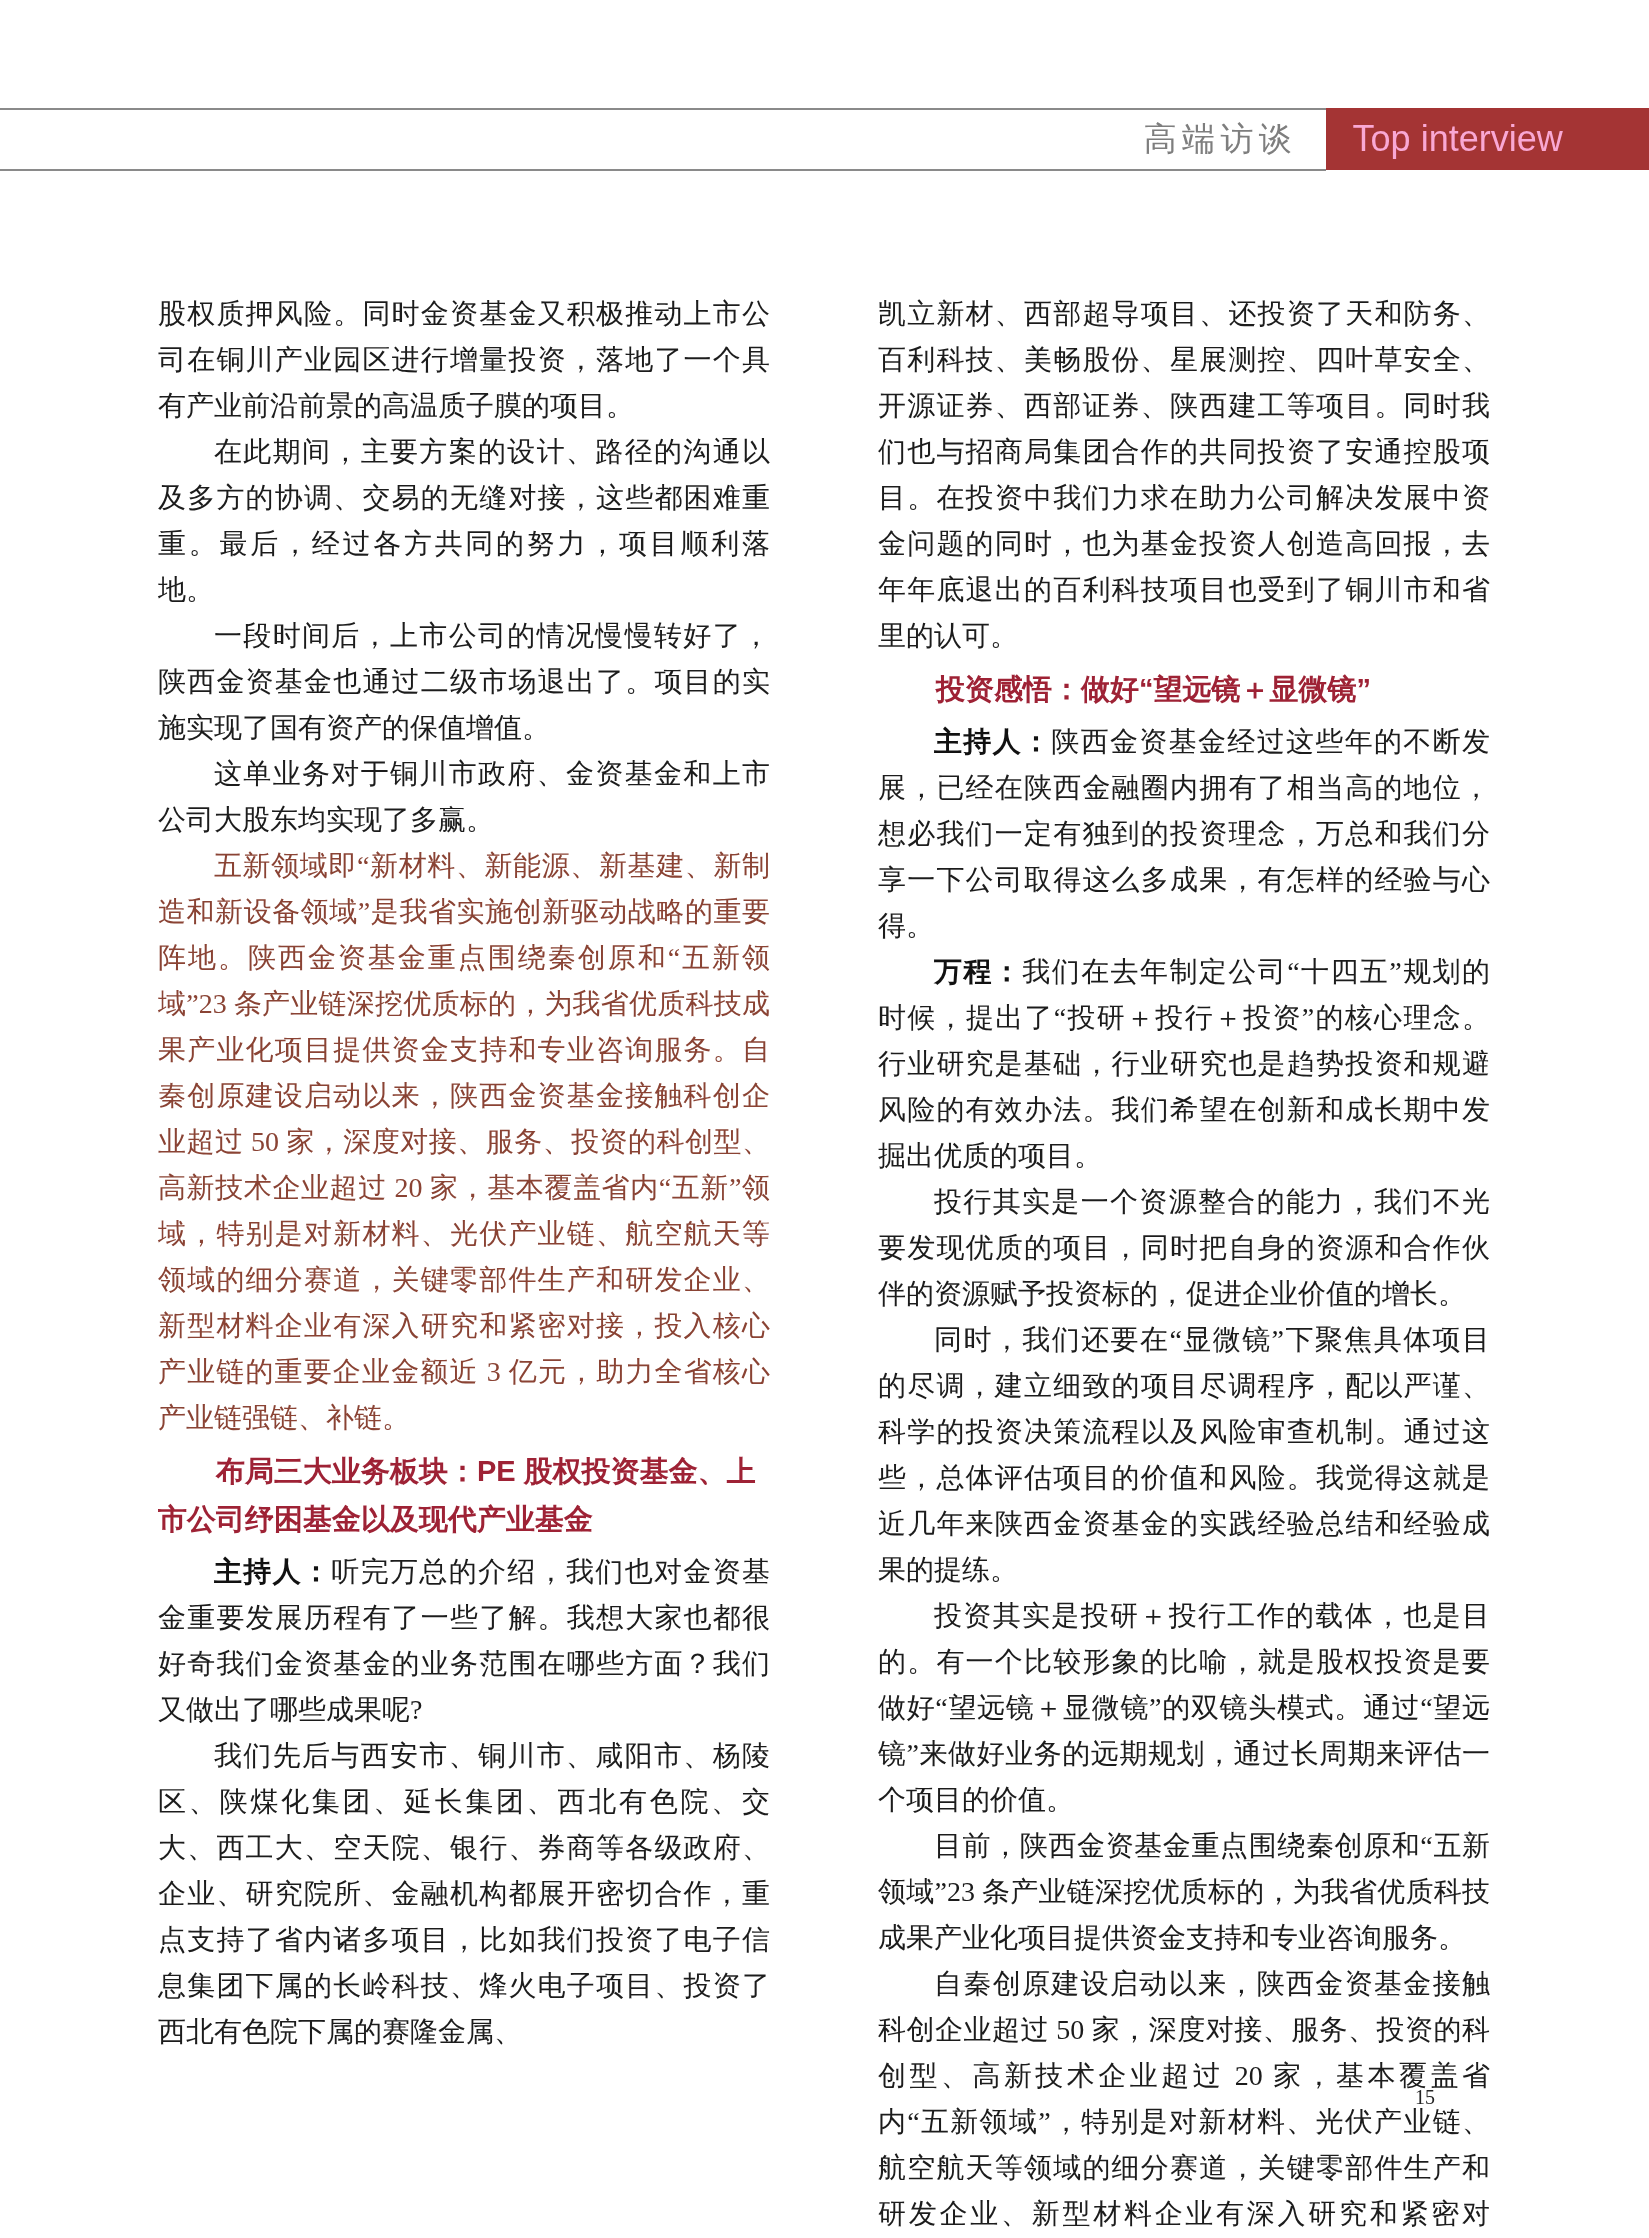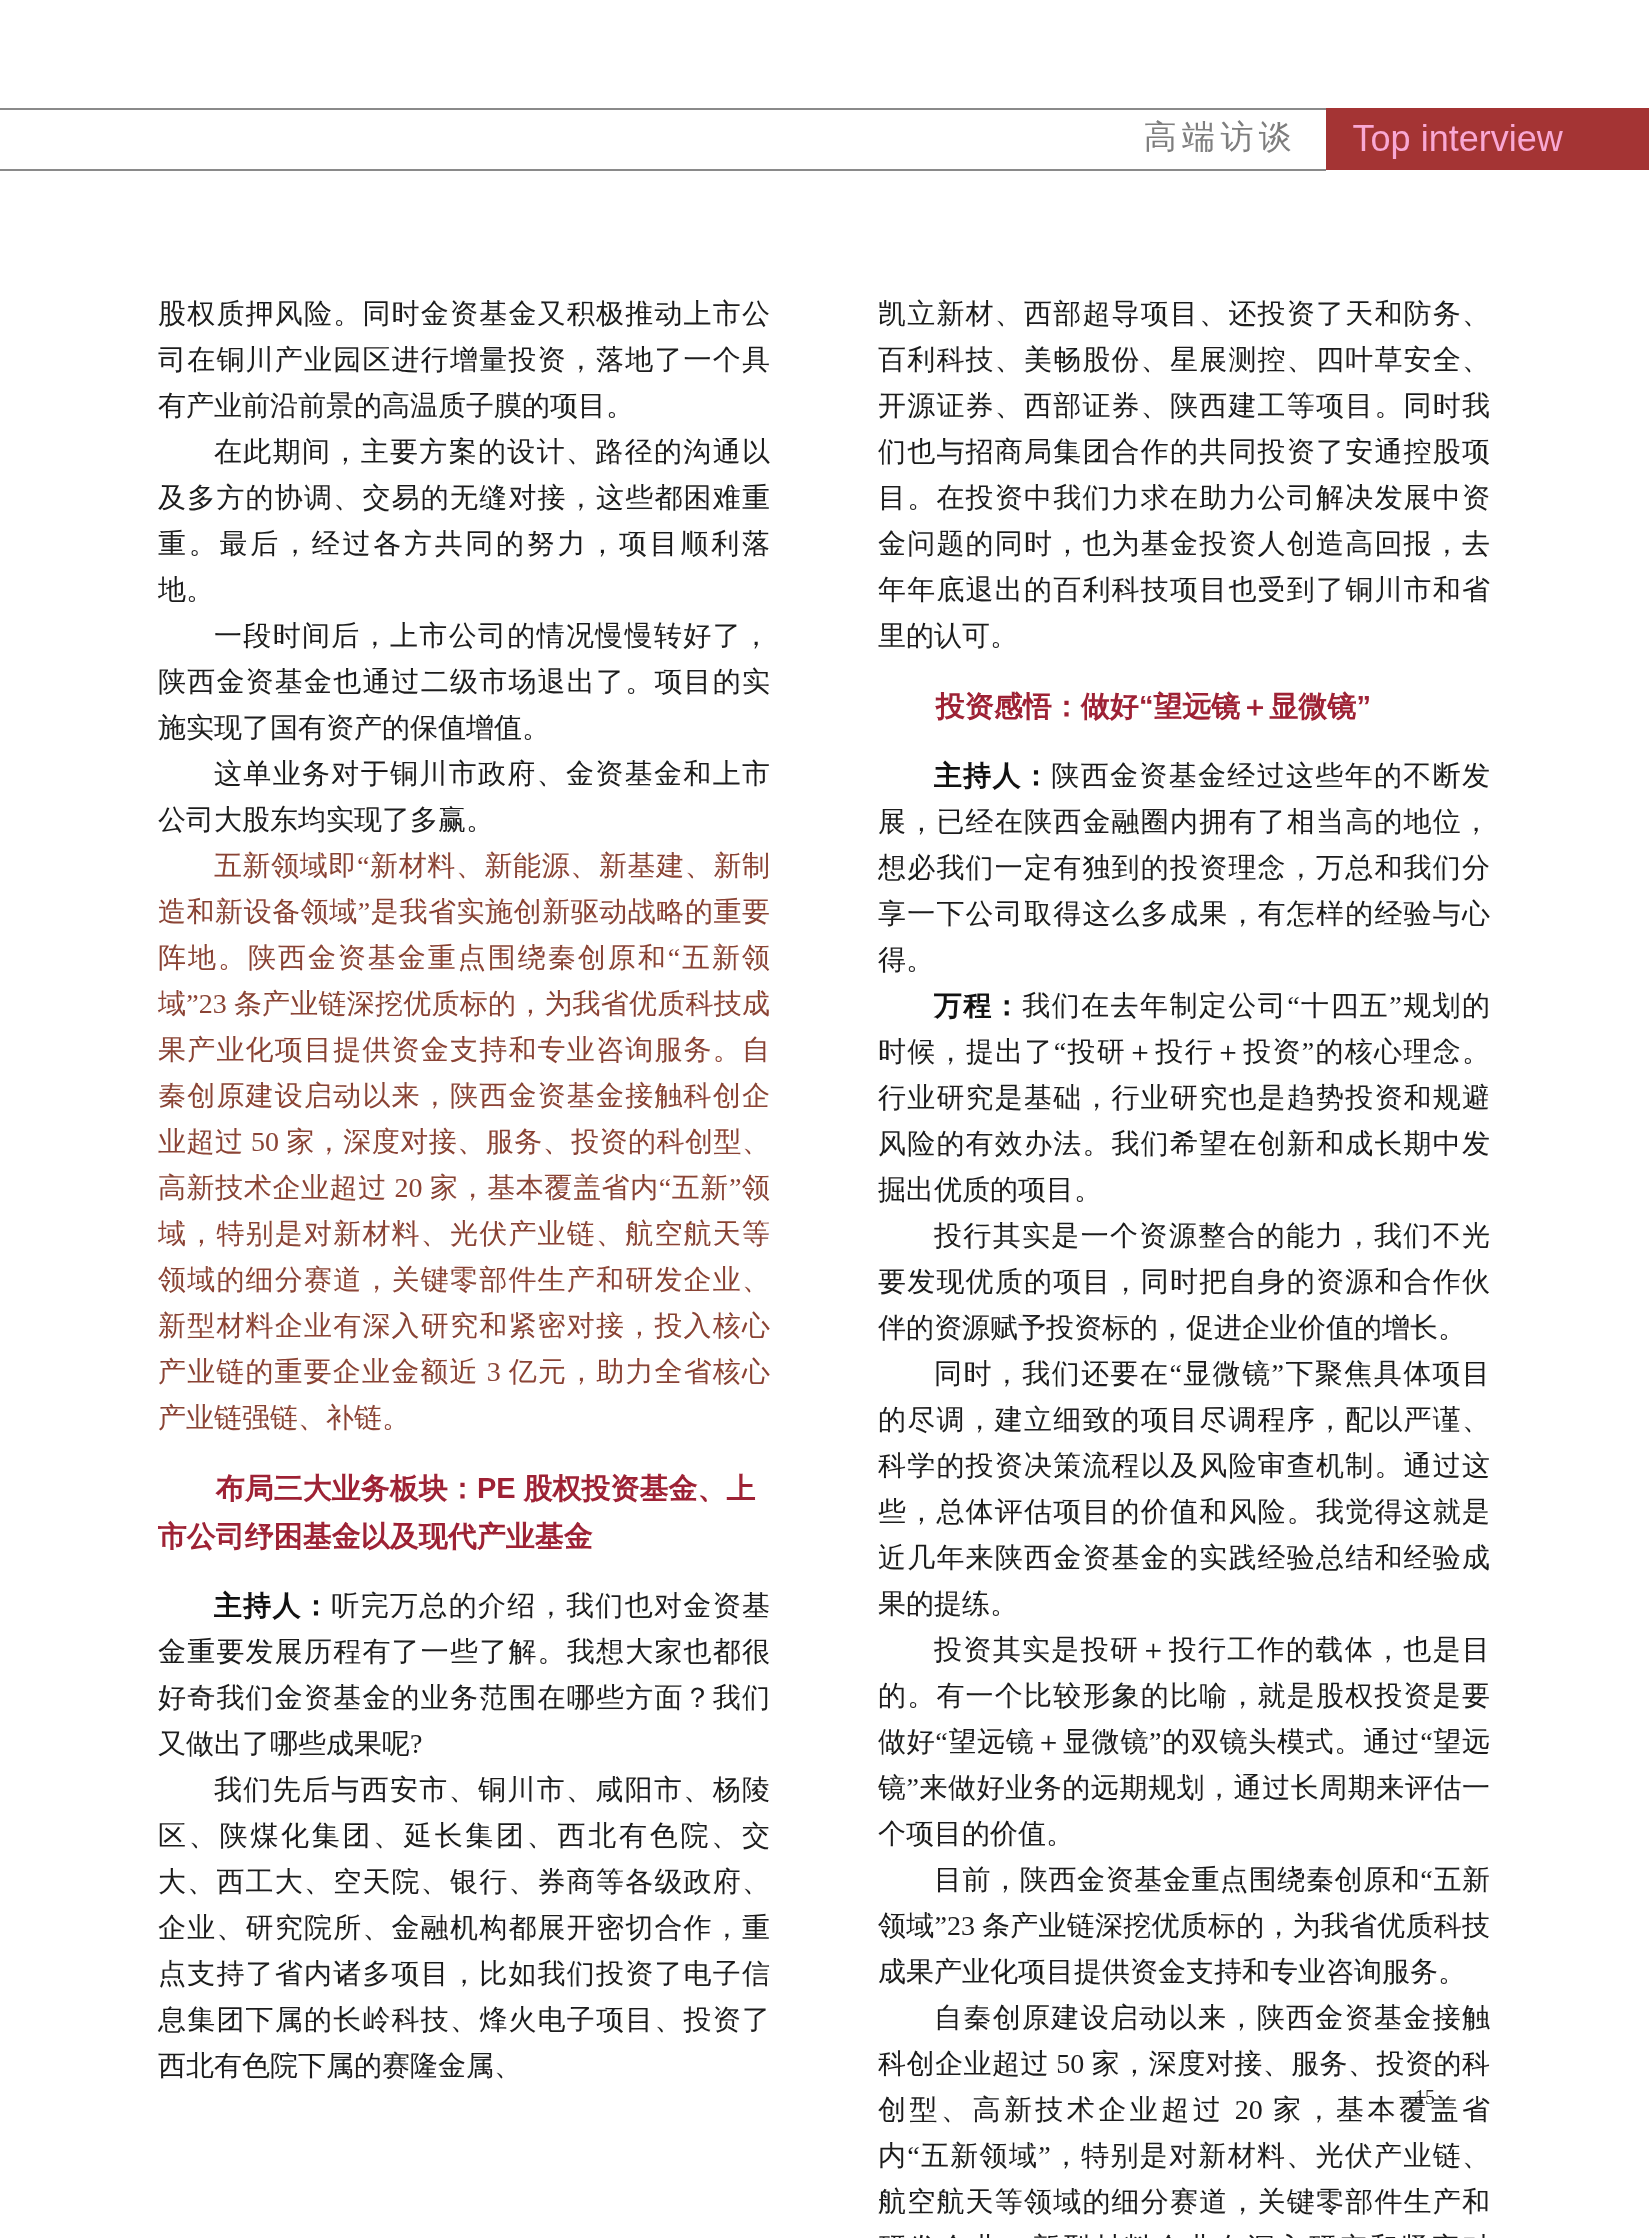--- a/index.html
+++ b/index.html
@@ -10,21 +10,21 @@
   }
   
   .rule-top{
     position:absolute;left:0;top:108px;width:1650px;height:2px;background:#8a8a8a;
   }
   .rule-bottom{
     position:absolute;left:0;top:169px;width:1326px;height:2px;background:#8a8a8a;
   }
   .header-cn{
     position:absolute;left:0;top:110px;width:1297px;height:66px;line-height:59px;
-    text-align:right;font-family:Liberation Mono, monospace;
+    text-align:right;font-family:Liberation Serif, serif;
     font-size:33px;color:#7e7e7e;letter-spacing:5.3px;
   }
   .header-tab{
     position:absolute;left:1326px;top:108px;width:323px;height:62px;
     background:#a43434;color:#f9a8d4;display:flex;align-items:center;
     box-sizing:border-box;padding-left:26.6px;
     font-family:"Liberation Sans","DejaVu Sans",sans-serif;font-size:36px;
   }
   
   .column{
@@ -32,21 +32,21 @@
     font-size:28px;line-height:46px;text-align:justify;
   }
   #col-left{left:158px;}
   #col-right{left:878px;}
   .column p{margin:0;}
   .column p.indent{text-indent:2em;}
   .column p.red{color:#8a4334;}
   .column p.heading{
     font-family:"Liberation Sans","DejaVu Sans",sans-serif;font-weight:700;
     color:#9e2235;font-size:29px;line-height:48px;text-indent:2em;
-    margin:23px 0;text-align:left;
+    margin:6px 0;text-align:left;
   }
   .label{
     font-family:"Liberation Sans","DejaVu Sans",sans-serif;font-weight:700;color:#111111;
   }
   
   .page-number{
     position:absolute;left:1415px;top:2086px;font-size:20px;color:#222222;
     font-family:"Liberation Serif","DejaVu Serif",serif;
   }
 </style>

